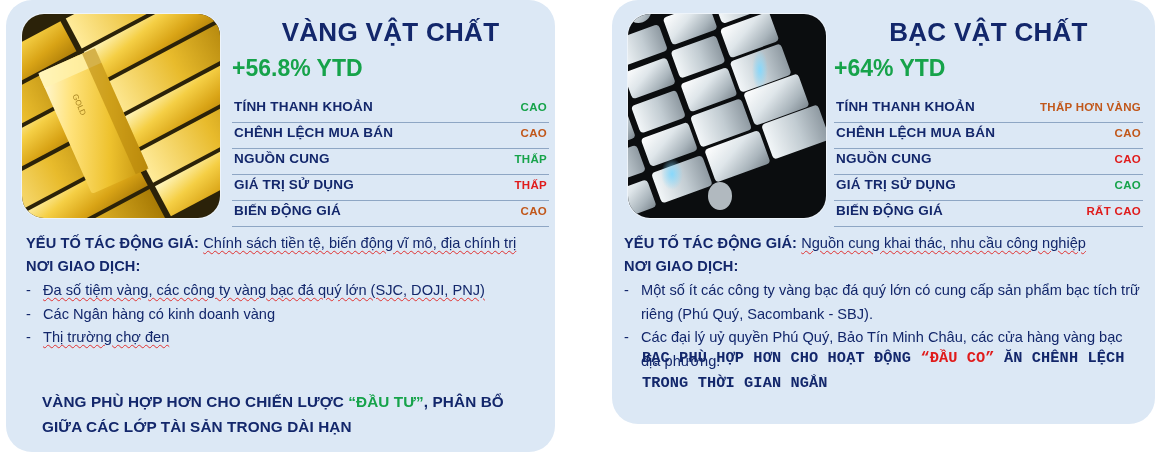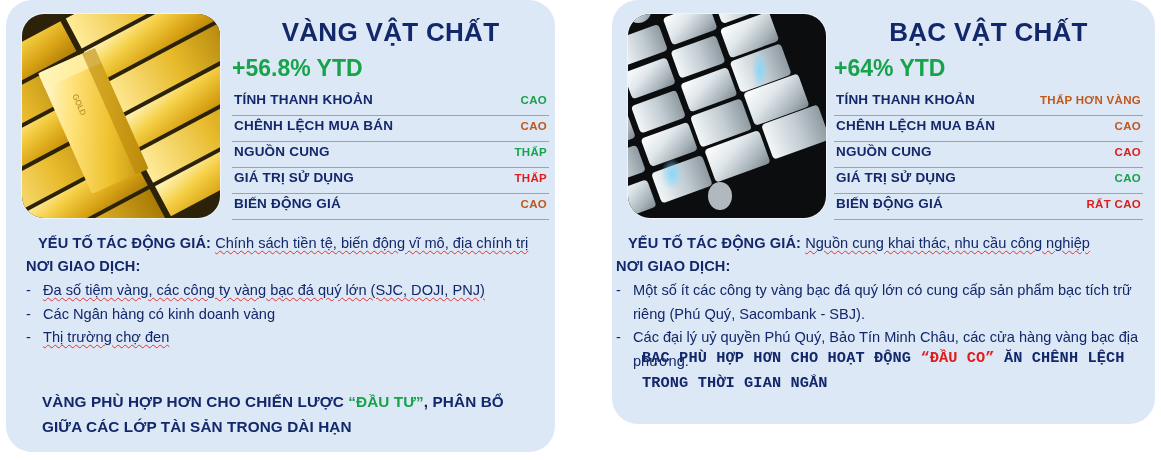--- a/index.html
+++ b/index.html
@@ -69,21 +69,21 @@
     text-align: left;
     color: #16a34a;
     font-weight: bold;
     font-size: 23px;
     line-height: 1.1;
     margin: 9px 0 0 0;
     white-space: nowrap;
   }
 
   .stats {
-    margin-top: 9px;
+    margin-top: 16px;
   }
   .stat-row {
     display: flex;
     align-items: baseline;
     justify-content: space-between;
     border-bottom: 1.3px solid #8ea6c4;
     padding: 2px 2px 2px 2px;
     min-height: 21px;
   }
   .stat-label {
@@ -100,31 +100,30 @@
     white-space: nowrap;
     padding-left: 8px;
   }
 
   
   .body-txt {
     position: relative;
     padding: 0 16px 0 20px;
     color: #13276b;
   }
-  .card-silver .body-txt { padding: 0 14px 0 4px; }
+  .card-silver .body-txt { padding: 0 14px 0 12px; }
 
   .factor-line {
     font-size: 14.6px;
     line-height: 1.55;
     white-space: nowrap;
   }
   .factor-line .lbl {
     font-weight: bold;
     letter-spacing: 0.1px;
-    margin-left: 12px;
   }
   .factor-line .val {
     font-weight: normal;
   }
   .where-line {
     font-weight: bold;
     font-size: 14.6px;
     line-height: 1.6;
     letter-spacing: 0.1px;
   }

